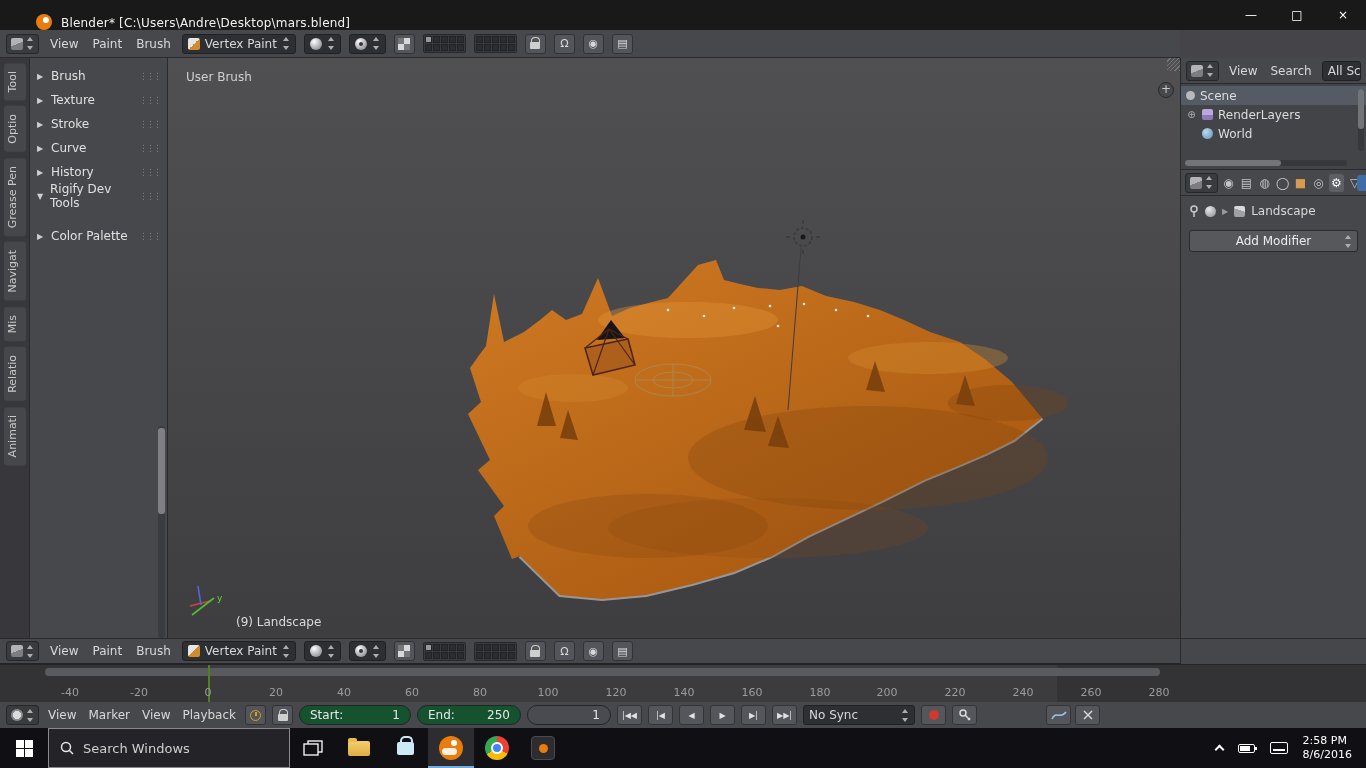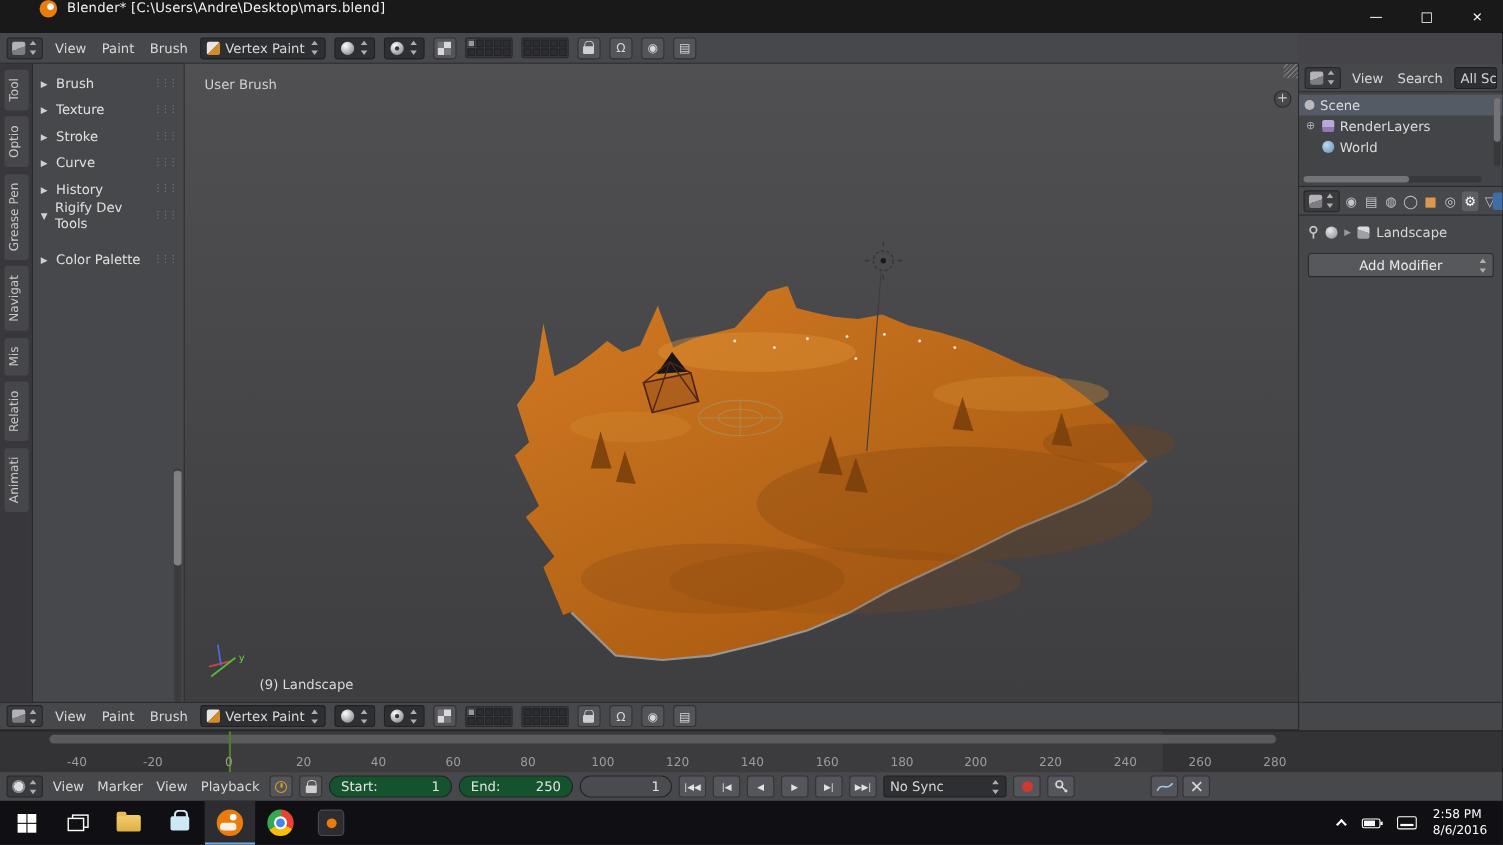--- a/index.html
+++ b/index.html
@@ -1,20 +1,20 @@
 <!DOCTYPE html>
 <html><head>
 <meta charset="utf-8">
 <style>
 *{box-sizing:border-box;margin:0;padding:0}
 html,body{width:1366px;height:768px;overflow:hidden;background:#000;font-family:"DejaVu Sans","Liberation Sans",sans-serif}
 .screen{position:relative;width:1366px;height:768px;background:#454549}
 
 
-.titlebar{position:absolute;top:0;left:0;width:1366px;height:30px;background:#191919;display:flex;align-items:flex-start;color:#f2f2f2}
+.titlebar{position:absolute;top:0;left:0;width:1366px;height:30px;background:#191919;display:flex;align-items:flex-end;color:#f2f2f2}
 .tb-logo{width:16px;height:16px;margin-left:36px;margin-right:9px;border-radius:50%;background:radial-gradient(circle at 62% 38%,#fff 0 2.5px,#e87d0d 3.5px 100%)}
 .tb-title{font-size:12px;letter-spacing:.2px}
 .tb-ctrls{margin-left:auto;display:flex;height:30px}
 .tb-btn{width:46px;height:30px;display:flex;align-items:center;justify-content:center;font-size:12px;color:#fff}
 
 
 .bl{position:absolute;top:30px;left:0;width:1366px;height:698px}
 .hdr{position:absolute;left:0;width:1180px;background:#47484c;display:flex;align-items:center;gap:8px;padding:0 6px;color:#d8d8d8;font-size:12px}
 #hdr-top{top:0;height:28px;border-bottom:1px solid #2a2a2d}
 #hdr-bottom{top:608px;height:26px;border-top:1px solid #2a2a2d;border-bottom:1px solid #242427}
@@ -580,20 +580,27 @@
 
   <div class="taskbar">
     <div class="tstart">
       <span class="winlogo">
           <s></s>
           <s></s>
           <s></s>
           <s></s>
         </span>
     </div>
+    <div class="tsearch">
+      <svg width="14" height="14">
+        <circle cx="6" cy="6" r="4.5" fill="none" stroke="#e6e6e6" stroke-width="1.5"></circle>
+        <line x1="9.5" y1="9.5" x2="13" y2="13" stroke="#e6e6e6" stroke-width="1.5"></line>
+      </svg>
+      <span>Search Windows</span>
+    </div>
     <div class="ticon">
       <svg width="20" height="17">
         <rect x="5" y="1" width="14" height="11" fill="none" stroke="#fff" stroke-width="1.3"></rect>
         <rect x="1" y="4" width="14" height="11" fill="#101014" stroke="#fff" stroke-width="1.3"></rect>
       </svg>
     </div>
     <div class="ticon">
       <span class="folder"></span>
     </div>
     <div class="ticon">

